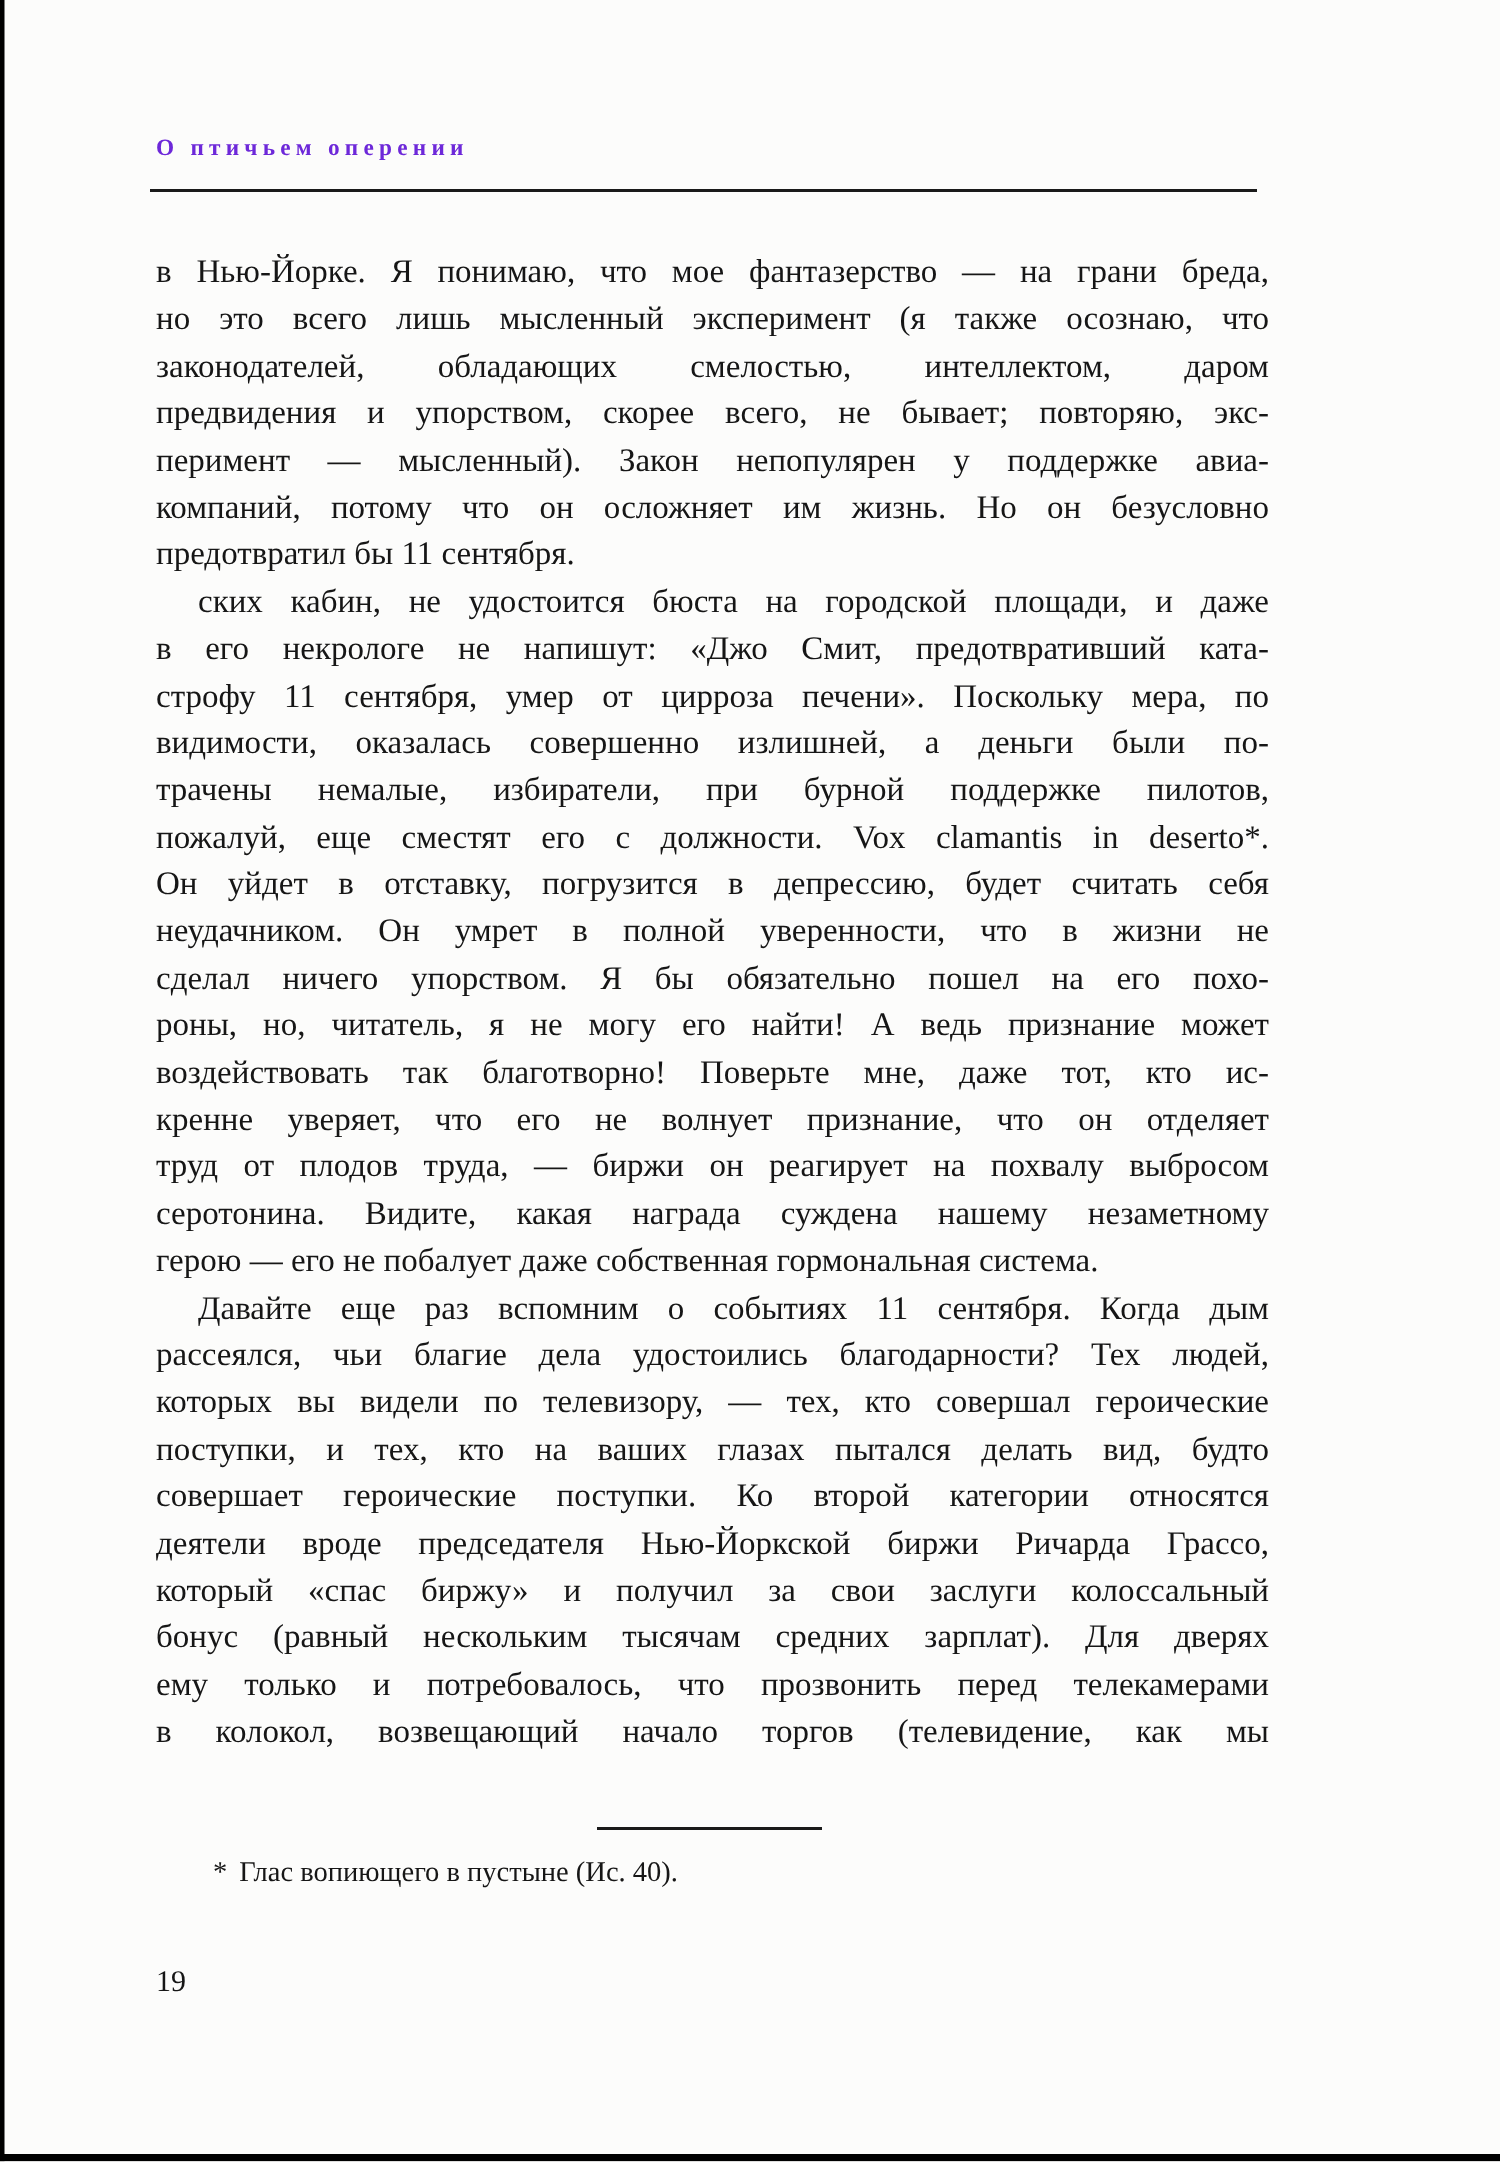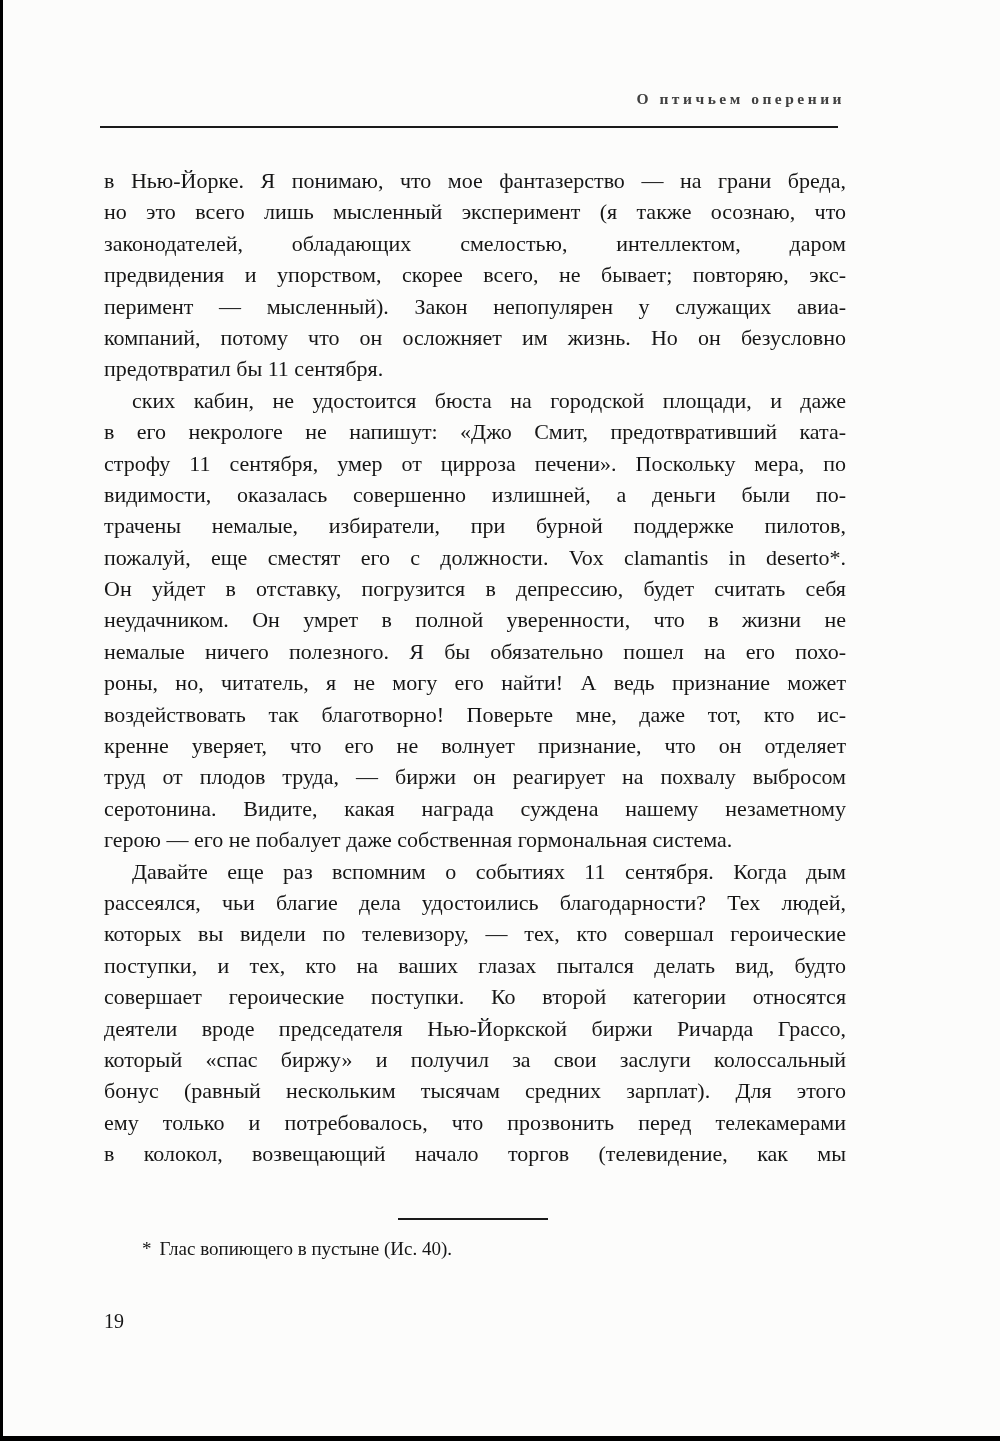--- a/index.html
+++ b/index.html
@@ -26,25 +26,25 @@
     position: absolute;
     left: 0; bottom: 0;
     width: 100%; height: 5px;
     background: #000;
   }
   .running-header {
     position: absolute;
     top: 90px;
     left: 104px;
     width: 741px;
-    text-align: right;
+    text-align: left;
     font-size: 15.5px;
     font-weight: bold;
     letter-spacing: 3.5px;
-    color: #404040;
+    color: #6d28d9;
   }
   .head-rule {
     position: absolute;
     top: 126px;
     left: 100px;
     width: 738px;
     height: 2px;
     background: #1a1a1a;
   }
   .body-text {
@@ -107,50 +107,50 @@
   <div class="running-header">О птичьем оперении</div>
 
   <div class="head-rule"></div>
 
   <div class="body-text">
       <div class="paragraph">
         <div class="line">в Нью-Йорке. Я понимаю, что мое фантазерство — на грани бреда,</div>
         <div class="line">но это всего лишь мысленный эксперимент (я также осознаю, что</div>
         <div class="line">законодателей, обладающих смелостью, интеллектом, даром</div>
         <div class="line">предвидения и упорством, скорее всего, не бывает; повторяю, экс-</div>
-        <div class="line">перимент — мысленный). Закон непопулярен у служащих авиа-</div>
+        <div class="line">перимент — мысленный). Закон непопулярен у поддержке авиа-</div>
         <div class="line">компаний, потому что он осложняет им жизнь. Но он безусловно</div>
         <div class="line last">предотвратил бы 11 сентября.</div>
       </div>
       <div class="paragraph indented">
         <div class="line">ских кабин, не удостоится бюста на городской площади, и даже</div>
         <div class="line">в его некрологе не напишут: «Джо Смит, предотвративший ката-</div>
         <div class="line">строфу 11 сентября, умер от цирроза печени». Поскольку мера, по</div>
         <div class="line">видимости, оказалась совершенно излишней, а деньги были по-</div>
         <div class="line">трачены немалые, избиратели, при бурной поддержке пилотов,</div>
         <div class="line">пожалуй, еще сместят его с должности. Vox clamantis in deserto*.</div>
         <div class="line">Он уйдет в отставку, погрузится в депрессию, будет считать себя</div>
         <div class="line">неудачником. Он умрет в полной уверенности, что в жизни не</div>
-        <div class="line">немалые ничего полезного. Я бы обязательно пошел на его похо-</div>
+        <div class="line">сделал ничего упорством. Я бы обязательно пошел на его похо-</div>
         <div class="line">роны, но, читатель, я не могу его найти! А ведь признание может</div>
         <div class="line">воздействовать так благотворно! Поверьте мне, даже тот, кто ис-</div>
         <div class="line">кренне уверяет, что его не волнует признание, что он отделяет</div>
         <div class="line">труд от плодов труда, — биржи он реагирует на похвалу выбросом</div>
         <div class="line">серотонина. Видите, какая награда суждена нашему незаметному</div>
         <div class="line last">герою — его не побалует даже собственная гормональная система.</div>
       </div>
       <div class="paragraph indented">
         <div class="line">Давайте еще раз вспомним о событиях 11 сентября. Когда дым</div>
         <div class="line">рассеялся, чьи благие дела удостоились благодарности? Тех людей,</div>
         <div class="line">которых вы видели по телевизору, — тех, кто совершал героические</div>
         <div class="line">поступки, и тех, кто на ваших глазах пытался делать вид, будто</div>
         <div class="line">совершает героические поступки. Ко второй категории относятся</div>
         <div class="line">деятели вроде председателя Нью-Йоркской биржи Ричарда Грассо,</div>
         <div class="line">который «спас биржу» и получил за свои заслуги колоссальный</div>
-        <div class="line">бонус (равный нескольким тысячам средних зарплат). Для этого</div>
+        <div class="line">бонус (равный нескольким тысячам средних зарплат). Для дверях</div>
         <div class="line">ему только и потребовалось, что прозвонить перед телекамерами</div>
         <div class="line">в колокол, возвещающий начало торгов (телевидение, как мы</div>
       </div>
     </div>
 
   <div class="foot-rule"></div>
 
   <div class="footnote">
     <span class="fn-marker">*</span><span class="fn-text">Глас вопиющего в пустыне (Ис. 40).</span>
   </div>

